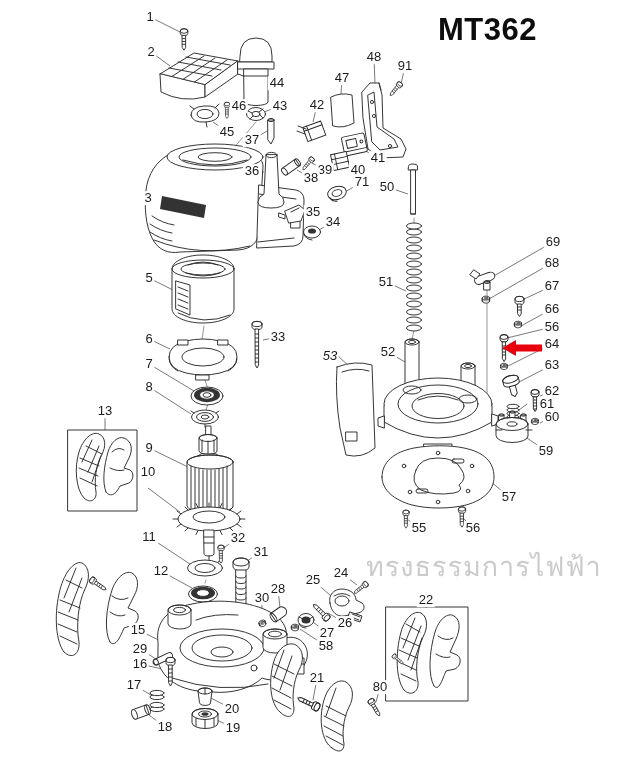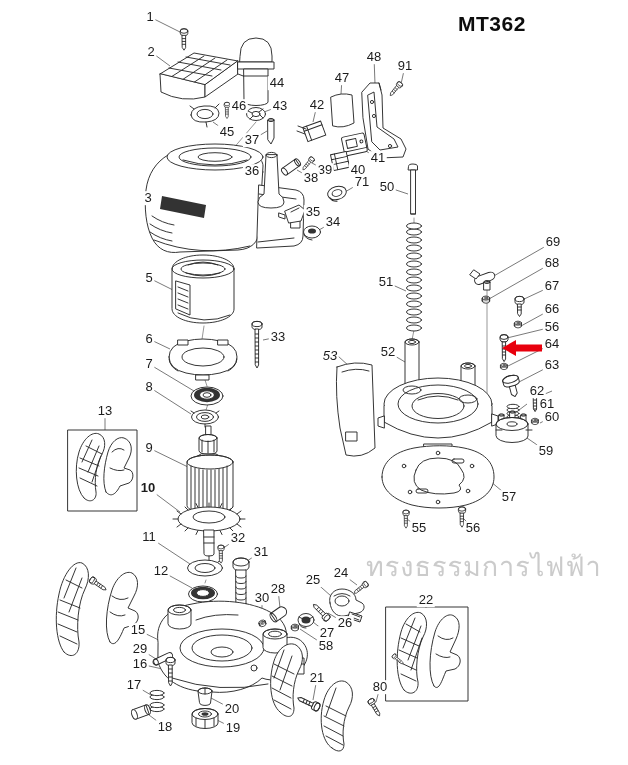--- a/index.html
+++ b/index.html
@@ -1,20 +1,20 @@
 <!DOCTYPE html>
 <html><head>
 <meta charset="utf-8">
 <style>
   html,body{margin:0;padding:0;background:#fff;}
   .stage{position:relative;width:628px;height:765px;background:#fff;overflow:hidden;
          font-family:"Liberation Sans",sans-serif;}
   .watermark{position:absolute;left:366px;top:545px;font-size:27px;color:#cbcbcb;
              letter-spacing:1px;white-space:nowrap;z-index:1;}
-  .page-title{position:absolute;left:458px;top:12px;font-size:21px;font-weight:bold;
+  .page-title{position:absolute;left:438px;top:12px;font-size:31px;font-weight:bold;
               color:#0d0d0d;letter-spacing:.5px;z-index:6;}
   svg.leaders{position:absolute;left:0;top:0;z-index:2;}
   svg.leaders line{stroke:#4d4d4d;stroke-width:.75;}
   svg.art{position:absolute;left:0;top:0;z-index:3;}
   .art path,.art ellipse,.art circle,.art rect,.art line,.art polyline{
       fill:none;stroke:#2b2b2b;stroke-width:.95;stroke-linecap:round;stroke-linejoin:round;}
   .art .w{fill:#fff;}
   .art .d{fill:#333;stroke:none;}
   .art .axis{stroke:#6a6a6a;stroke-width:.7;}
   .labels{position:absolute;left:0;top:0;width:100%;height:100%;z-index:5;pointer-events:none;}
@@ -578,21 +578,21 @@
       <div class="part-label" style="left: 311px; top: 178px;">38</div>
       <div class="part-label" style="left: 362px; top: 182px;">71</div>
       <div class="part-label" style="left: 387px; top: 187px;">50</div>
       <div class="part-label" style="left: 149px; top: 278px;">5</div>
       <div class="part-label" style="left: 149px; top: 339px;">6</div>
       <div class="part-label" style="left: 278px; top: 337px;">33</div>
       <div class="part-label" style="left: 149px; top: 364px;">7</div>
       <div class="part-label" style="left: 149px; top: 387px;">8</div>
       <div class="part-label" style="left: 105px; top: 411px;">13</div>
       <div class="part-label" style="left: 149px; top: 448px;">9</div>
-      <div class="part-label" style="left: 148px; top: 488px; font-weight: bold;">10</div>
+      <div class="part-label" style="left: 148px; top: 472px;">10</div>
       <div class="part-label" style="left: 149px; top: 537px;">11</div>
       <div class="part-label" style="left: 238px; top: 538px;">32</div>
       <div class="part-label" style="left: 261px; top: 552px;">31</div>
       <div class="part-label" style="left: 161px; top: 571px;">12</div>
       <div class="part-label" style="left: 278px; top: 589px;">28</div>
       <div class="part-label" style="left: 262px; top: 598px;">30</div>
       <div class="part-label" style="left: 138px; top: 630px;">15</div>
       <div class="part-label" style="left: 140px; top: 649px;">29</div>
       <div class="part-label" style="left: 140px; top: 664px;">16</div>
       <div class="part-label" style="left: 134px; top: 685px;">17</div>
@@ -609,21 +609,21 @@
       <div class="part-label" style="left: 426px; top: 600px;">22</div>
       <div class="part-label" style="left: 386px; top: 282px;">51</div>
       <div class="part-label" style="left: 388px; top: 352px;">52</div>
       <div class="part-label" style="left: 330px; top: 356px; font-style: italic;">53</div>
       <div class="part-label" style="left: 419px; top: 528px;">55</div>
       <div class="part-label" style="left: 473px; top: 528px;">56</div>
       <div class="part-label" style="left: 509px; top: 497px;">57</div>
       <div class="part-label" style="left: 546px; top: 451px;">59</div>
       <div class="part-label" style="left: 552px; top: 417px;">60</div>
       <div class="part-label" style="left: 527px; top: 404px; margin-left: 20px;">61</div>
-      <div class="part-label" style="left: 537px; top: 391px;">62</div>
+      <div class="part-label" style="left: 552px; top: 391px;">62</div>
       <div class="part-label" style="left: 552px; top: 365px;">63</div>
       <div class="part-label" style="left: 552px; top: 344px;">64</div>
       <div class="part-label" style="left: 552px; top: 327px;">56</div>
       <div class="part-label" style="left: 552px; top: 309px;">66</div>
       <div class="part-label" style="left: 552px; top: 286px;">67</div>
       <div class="part-label" style="left: 552px; top: 263px;">68</div>
       <div class="part-label" style="left: 553px; top: 242px;">69</div>
     </div>
 
   <div class="page-title">MT362</div>

